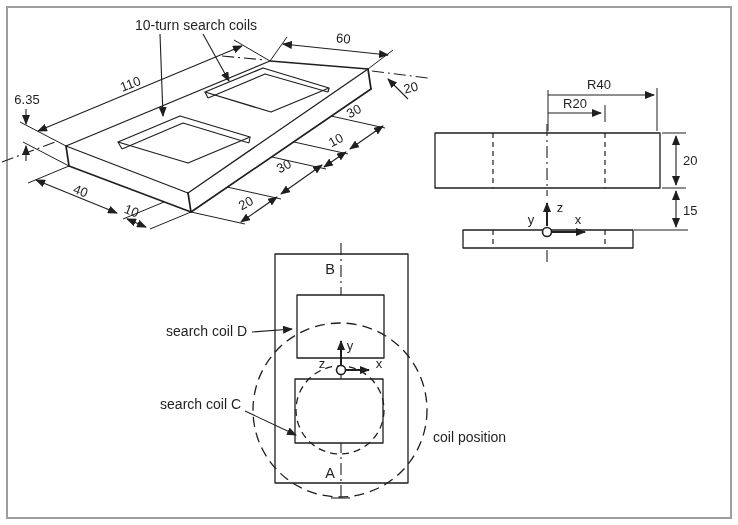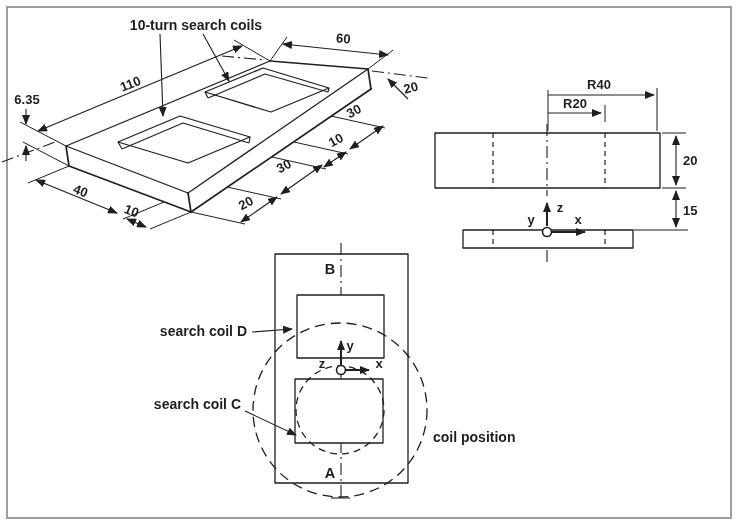--- a/index.html
+++ b/index.html
@@ -1,17 +1,17 @@
 <!DOCTYPE html>
 <html><head>
 <meta charset="utf-8">
 <style>
   html,body{margin:0;padding:0;background:#fff;}
   .canvas{position:relative;width:738px;height:525px;background:#ffffff;overflow:hidden;
-          font-family:"Liberation Sans",sans-serif;font-weight:bold;}
+          font-family:"Liberation Sans",sans-serif;}
   .frame{position:absolute;left:6px;top:6px;width:722px;height:509px;border:2px solid #9e9e9e;}
   svg{position:absolute;left:0;top:0;}
   .ol{stroke:#1f1f1f;stroke-width:1.7;fill:none;stroke-linejoin:round;stroke-linecap:round;}
   .hl{stroke:#1f1f1f;stroke-width:1.3;fill:#ffffff;stroke-linejoin:round;}
   .rim{stroke:#1f1f1f;stroke-width:1.1;fill:none;stroke-linejoin:round;}
   .ln{stroke:#1f1f1f;stroke-width:1.1;fill:none;}
   .thin{stroke:#1f1f1f;stroke-width:1;fill:none;}
   .dash{stroke:#1f1f1f;stroke-width:1.2;fill:none;stroke-dasharray:5,4;}
   .dadot{stroke:#1f1f1f;stroke-width:1.1;fill:none;stroke-dasharray:12,4,2,4;}
   .circ-s{stroke:#1f1f1f;stroke-width:1.3;fill:none;stroke-dasharray:7,5;}

